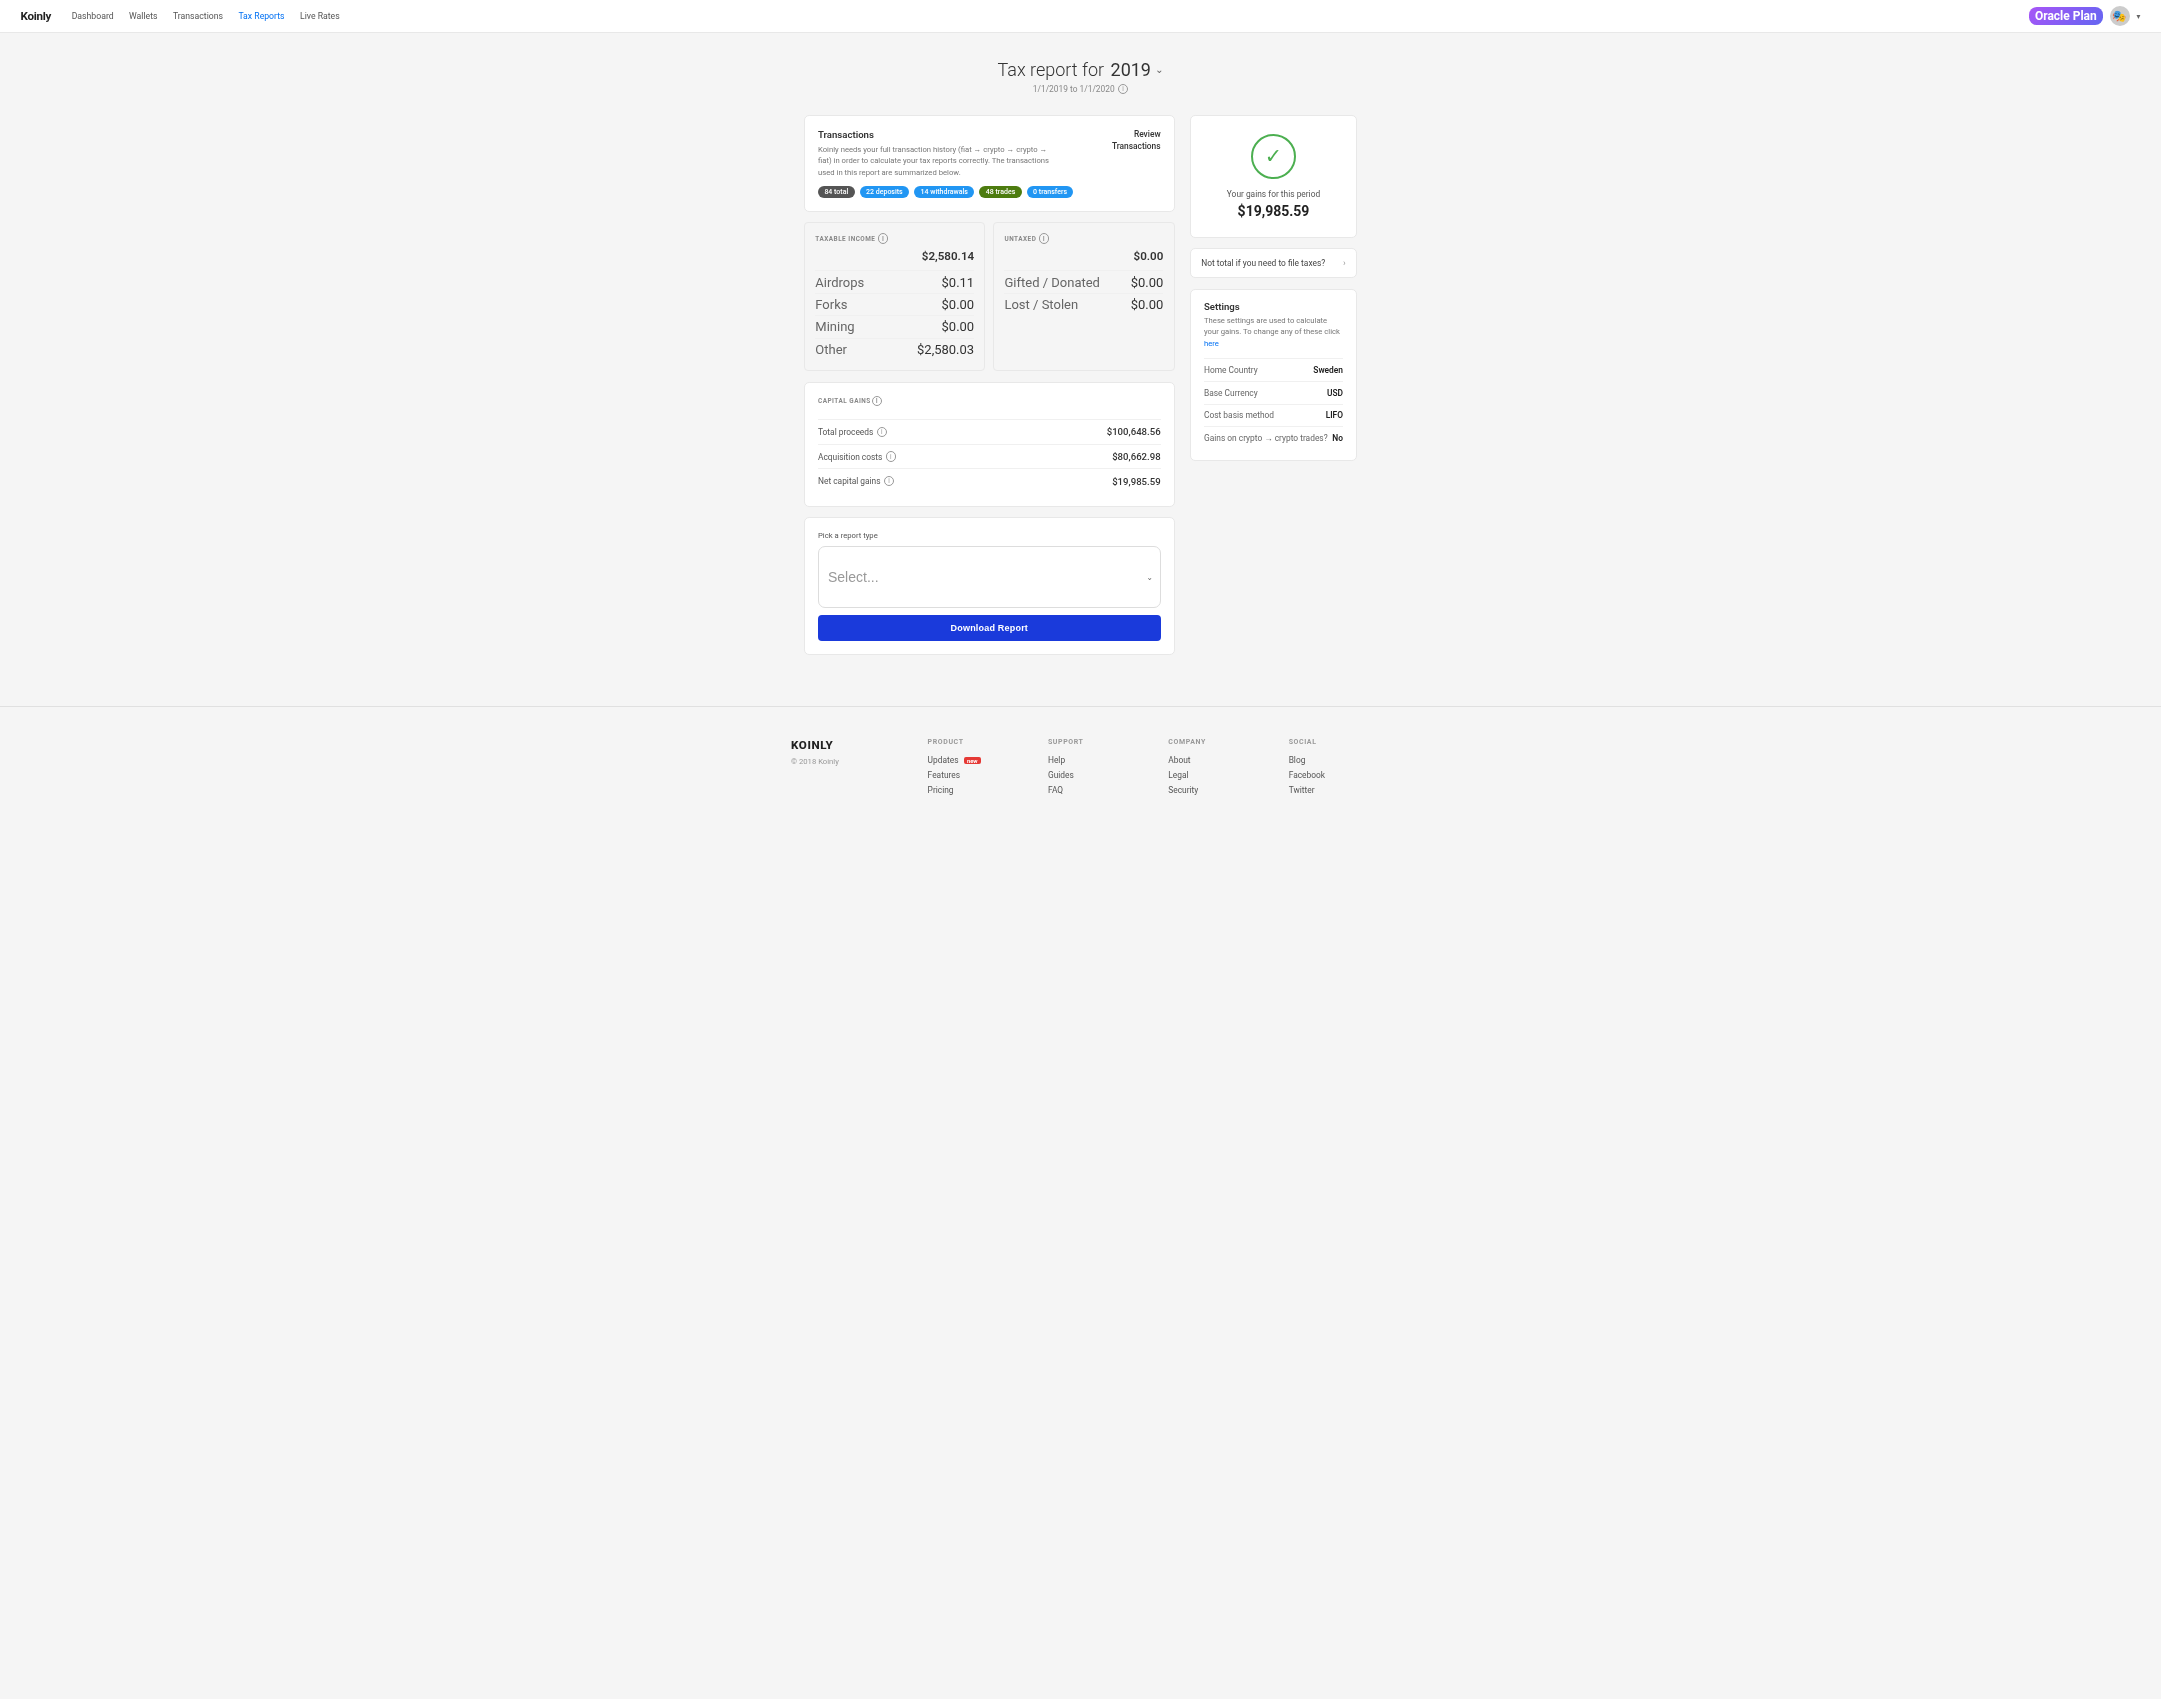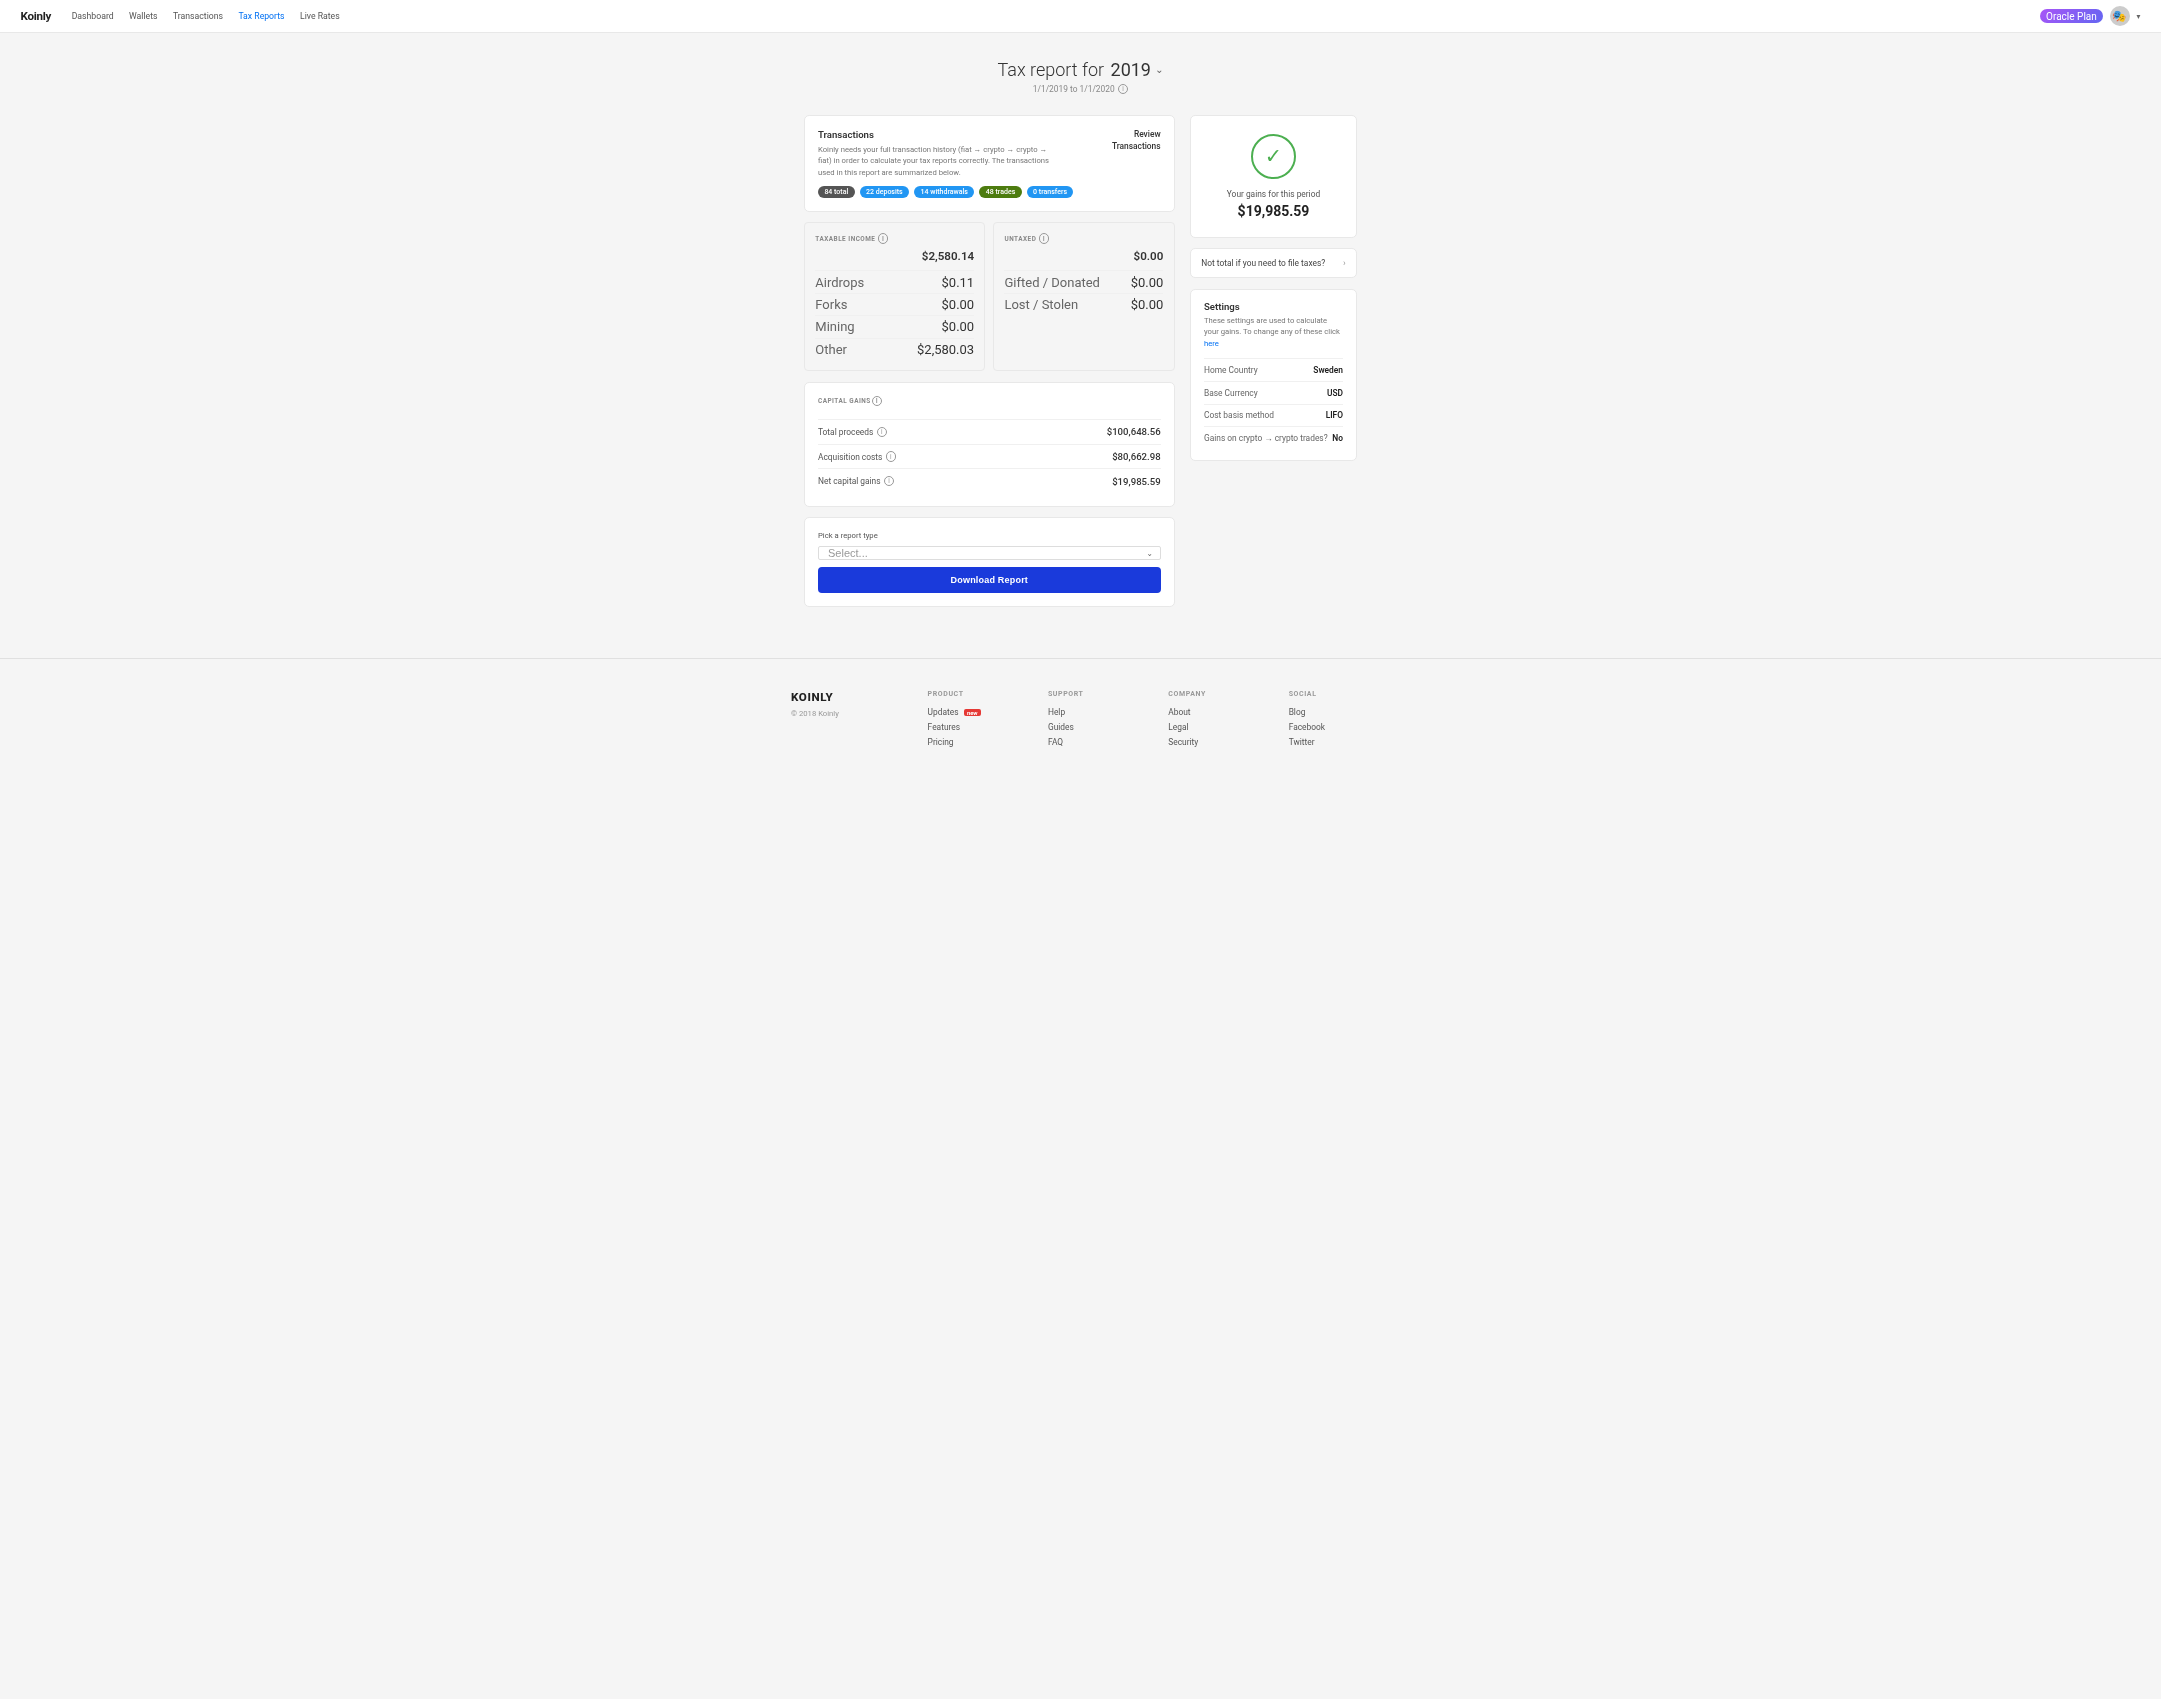--- a/index.html
+++ b/index.html
@@ -5,21 +5,21 @@
     * { box-sizing: border-box; margin: 0; padding: 0; }
     body { font-family: -apple-system, BlinkMacSystemFont, 'Segoe UI', Roboto, sans-serif; background: #f5f5f5; color: #333; font-size: 9px; }
 
     
     .navbar { background: #fff; display: flex; align-items: center; padding: 0 20.6px; height: 33px; border-bottom: 0.6px solid #e8e8e8; position: sticky; top: 0; z-index: 100; }
     .navbar-brand { font-weight: 700; font-size: 11.6px; color: #222; margin-right: 20.6px; letter-spacing: -0.3px; }
     .nav-links { display: flex; gap: 15.4px; flex: 1; }
     .nav-link { text-decoration: none; color: #555; font-size: 8.7px; }
     .nav-link.active { color: #0070f3; }
     .navbar-right { display: flex; align-items: center; gap: 6.4px; }
-    .plan-badge { background: #f0f; color: #fff; font-size: 10px; font-weight: 400; padding: 1.9px 6.4px; border-radius: 7.7px; background: linear-gradient(135deg, #a855f7, #6366f1); }
+    .plan-badge { background: #f0f; color: #fff; font-size: 12px; font-weight: 700; padding: 1.9px 6.4px; border-radius: 7.7px; background: linear-gradient(135deg, #a855f7, #6366f1); }
     .avatar { width: 20.6px; height: 20.6px; border-radius: 50%; background: #ccc; overflow: hidden; display: flex; align-items: center; justify-content: center; font-size: 11.6px; }
     .dropdown-chevron { color: #666; font-size: 7.7px; cursor: pointer; }
 
     
     .main { max-width: 579px; margin: 0 auto; padding: 26px 13px 51px; }
 
     
     .page-header { text-align: center; margin-bottom: 20.6px; }
     .page-title { font-size: 18px; font-weight: 300; color: #333; display: flex; align-items: center; justify-content: center; gap: 6.4px; }
     .year-selector { font-size: 18px; font-weight: 400; color: #333; display: flex; align-items: center; gap: 3.9px; cursor: pointer; }
@@ -63,21 +63,21 @@
     .cg-label { font-size: 6.4px; font-weight: 700; color: #888; letter-spacing: 0.5px; text-transform: uppercase; display: flex; align-items: center; gap: 1px; margin-bottom: 13px; }
     .cg-line { display: flex; justify-content: space-between; align-items: center; padding: 6.4px 0; border-top: 0.6px solid #f0f0f0; font-size: 8.4px; }
     .cg-line:first-of-type { border-top: none; }
     .cg-line-label { color: #555; display: flex; align-items: center; gap: 3.2px; }
     .cg-line-value { font-size: 9.6px; font-weight: 500; color: #333; }
 
     
     .download-card { padding: 13px; }
     .pick-label { font-size: 7.7px; color: #555; margin-bottom: 5.1px; }
     .select-wrapper { position: relative; margin-bottom: 7.7px; }
-    .select-input { width: 100%; padding: 0 9px; border: 0.6px solid #ddd; border-radius: 2px; font-size: 11px; color: #999; appearance: none; background: #fff; cursor: pointer; }
+    .select-input { width: 100%; padding: 22px 9px; border: 0.6px solid #ddd; border-radius: 7px; font-size: 14px; color: #999; appearance: none; background: #fff; cursor: pointer; }
     .select-chevron { position: absolute; right: 7.7px; top: 50%; transform: translateY(-50%); color: #666; font-size: 7.7px; pointer-events: none; }
     .download-btn { width: 100%; padding: 7.7px; background: #1a3adb; color: #fff; border: none; border-radius: 3.9px; font-size: 9px; font-weight: 600; cursor: pointer; letter-spacing: 0.2px; }
 
     
     .gains-card { text-align: center; padding: 18px 13px; }
     .checkmark-circle { width: 45px; height: 45px; border-radius: 50%; border: 2.6px solid #4caf50; display: flex; align-items: center; justify-content: center; margin: 0 auto 10.3px; }
     .checkmark-icon { font-size: 20.6px; color: #4caf50; }
     .gains-label { font-size: 8.4px; color: #555; margin-bottom: 3.9px; }
     .gains-value { font-size: 14px; font-weight: 700; color: #222; }
 

